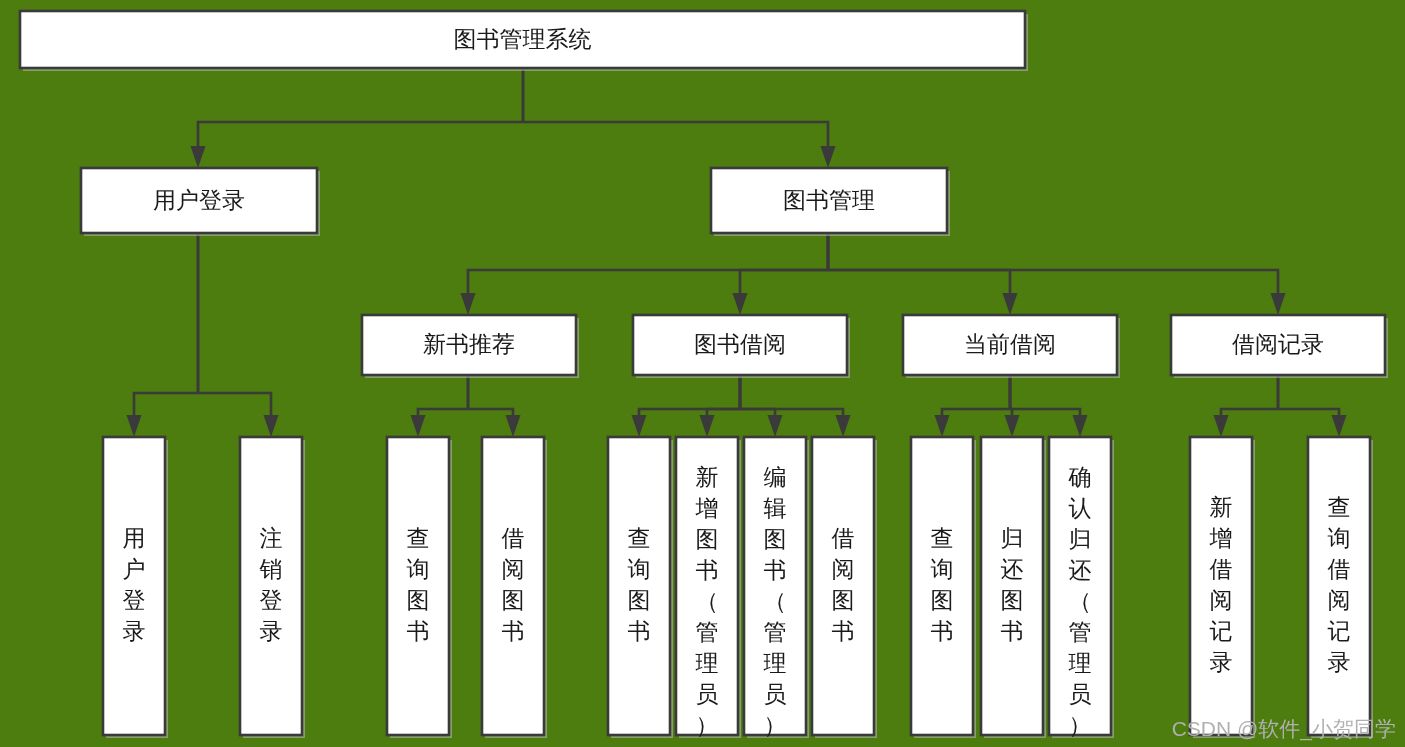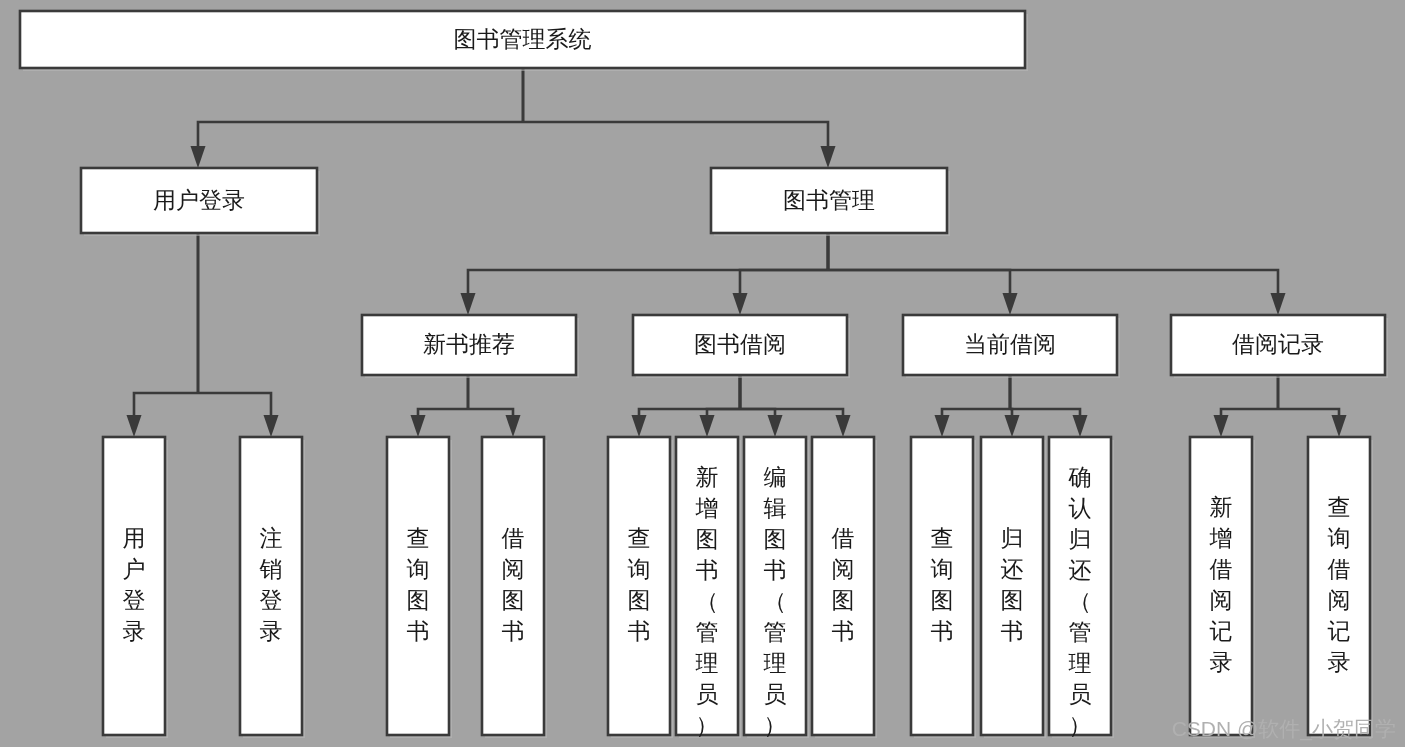--- a/index.html
+++ b/index.html
@@ -8,21 +8,21 @@
     padding: 0;
     background: #ffffff;
   }
   body {
     font-family: "Liberation Sans", "DejaVu Sans", sans-serif;
   }
   #diagram-root {
     position: relative;
     width: 1405px;
     height: 747px;
-    background: #a3a3a3;
+    background: #4d7c0f;
     overflow: hidden;
   }
   svg.diagram-canvas {
     position: absolute;
     left: 0;
     top: 0;
     width: 1405px;
     height: 747px;
     display: block;
   }

